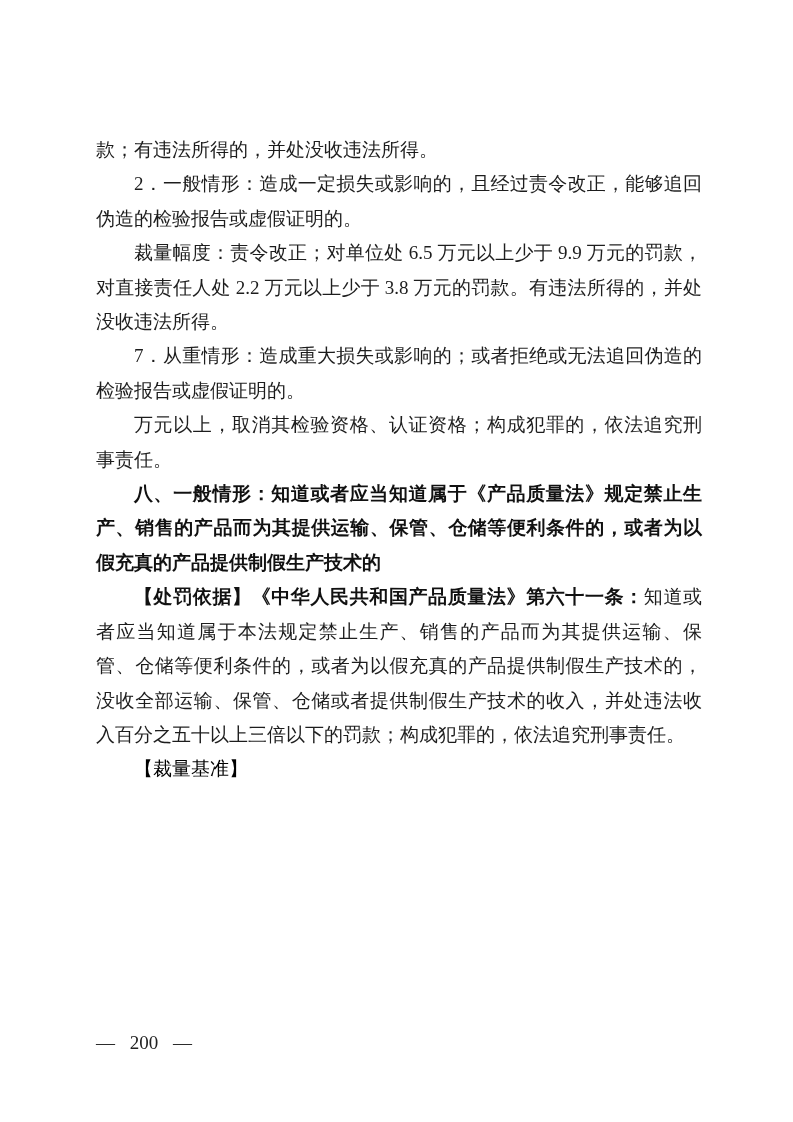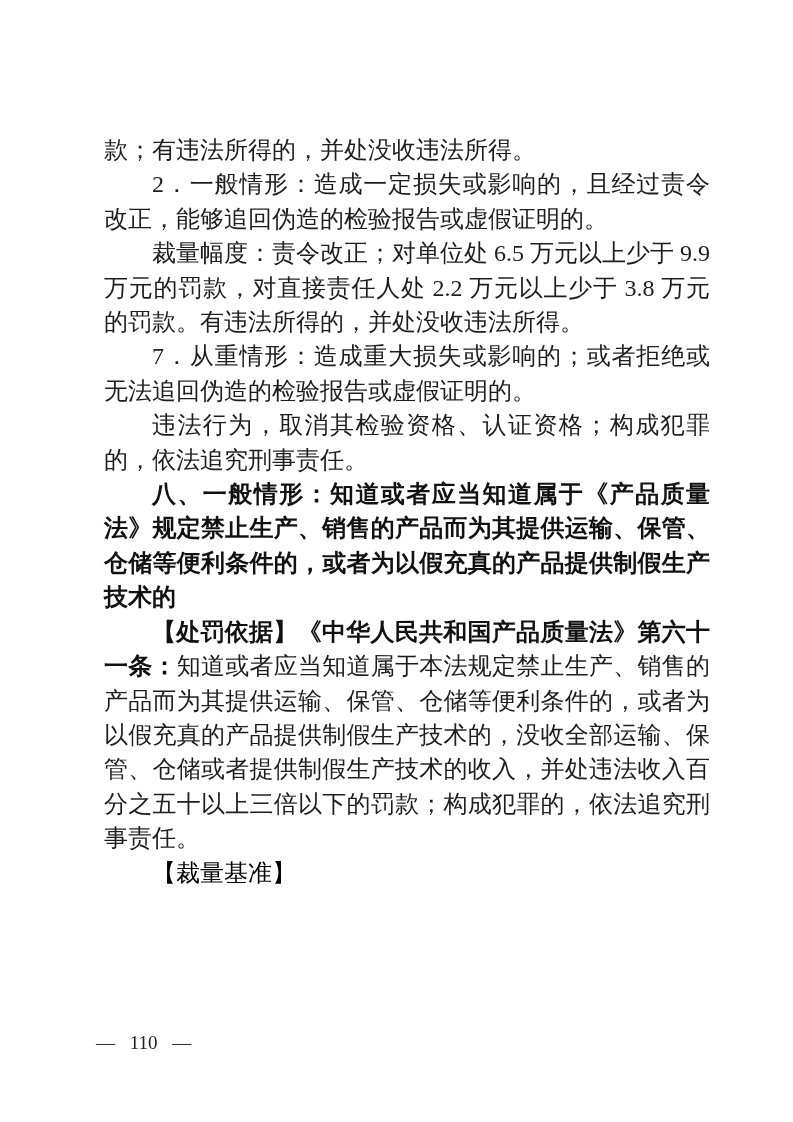--- a/index.html
+++ b/index.html
@@ -12,24 +12,24 @@
     width: 793px;
     height: 1122px;
     margin: 0 auto;
     background: #ffffff;
     font-family: "Liberation Serif", "DejaVu Serif", serif;
     color: #1d1d1d;
     overflow: hidden;
   }
   .content {
     position: absolute;
-    left: 104px;
+    left: 96px;
     top: 133px;
     width: 606px;
-    font-size: 24px;
+    font-size: 19px;
     line-height: 34.4px;
     text-align: justify;
   }
   .content p {
     margin: 0;
     padding: 0;
     text-indent: 2em;
   }
   .content p.no-indent {
     text-indent: 0;
@@ -66,25 +66,25 @@
 
     <p class="no-indent">款；有违法所得的，并处没收违法所得。</p>
 
     <p>2．一般情形：造成一定损失或影响的，且经过责令改正，能够追回伪造的检验报告或虚假证明的。</p>
 
     <p>裁量幅度：责令改正；对单位处 6.5 万元以上少于 9.9 万元的罚款，对直接责任人处 2.2 万元以上少于 3.8 万元的罚款。有违法所得的，并处没收违法所得。</p>
 
     <p>7．从重情形：造成重大损失或影响的；或者拒绝或无法追回伪造的检验报告或虚假证明的。</p>
 
 
-    <p>违法行为，取消其检验资格、认证资格；构成犯罪的，依法追究刑事责任。</p>
+    <p>万元以上，取消其检验资格、认证资格；构成犯罪的，依法追究刑事责任。</p>
 
     <p class="section-heading">八、一般情形：知道或者应当知道属于《产品质量法》规定禁止生产、销售的产品而为其提供运输、保管、仓储等便利条件的，或者为以假充真的产品提供制假生产技术的</p>
 
     <p><span class="bold-lead">【处罚依据】《中华人民共和国产品质量法》第六十一条：</span><span>知道或者应当知道属于本法规定禁止生产、销售的产品而为其提供运输、保管、仓储等便利条件的，或者为以假充真的产品提供制假生产技术的，没收全部运输、保管、仓储或者提供制假生产技术的收入，并处违法收入百分之五十以上三倍以下的罚款；构成犯罪的，依法追究刑事责任。</span></p>
 
     <p class="subsection-heading">【裁量基准】</p>
 
 
   </div>
 
-  <div class="page-footer">— 110 —</div>
+  <div class="page-footer">— 200 —</div>
 </div>
 
 </body></html>

